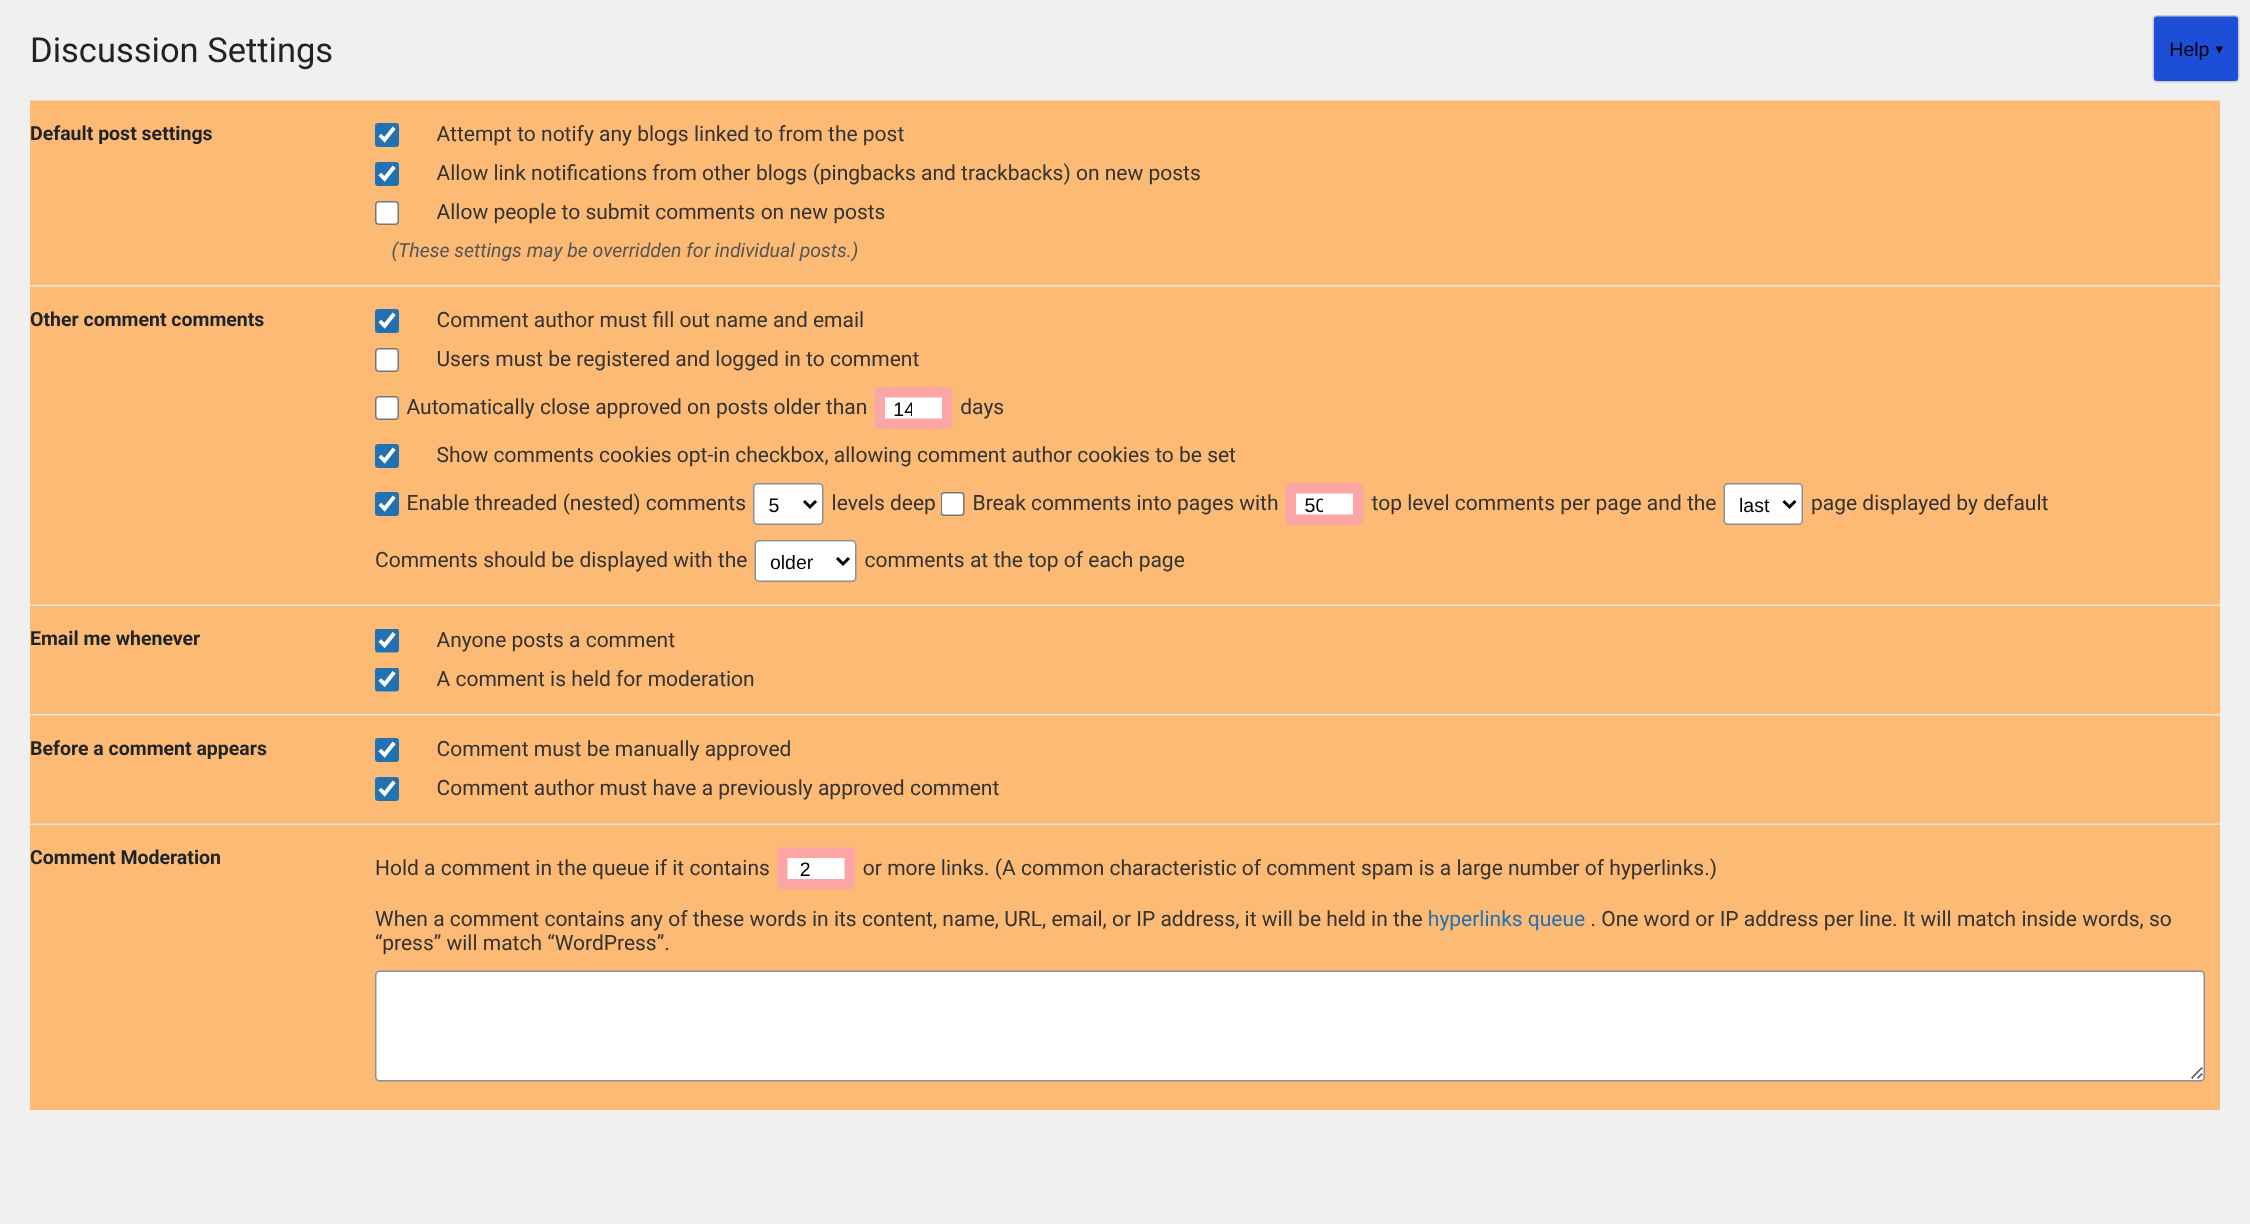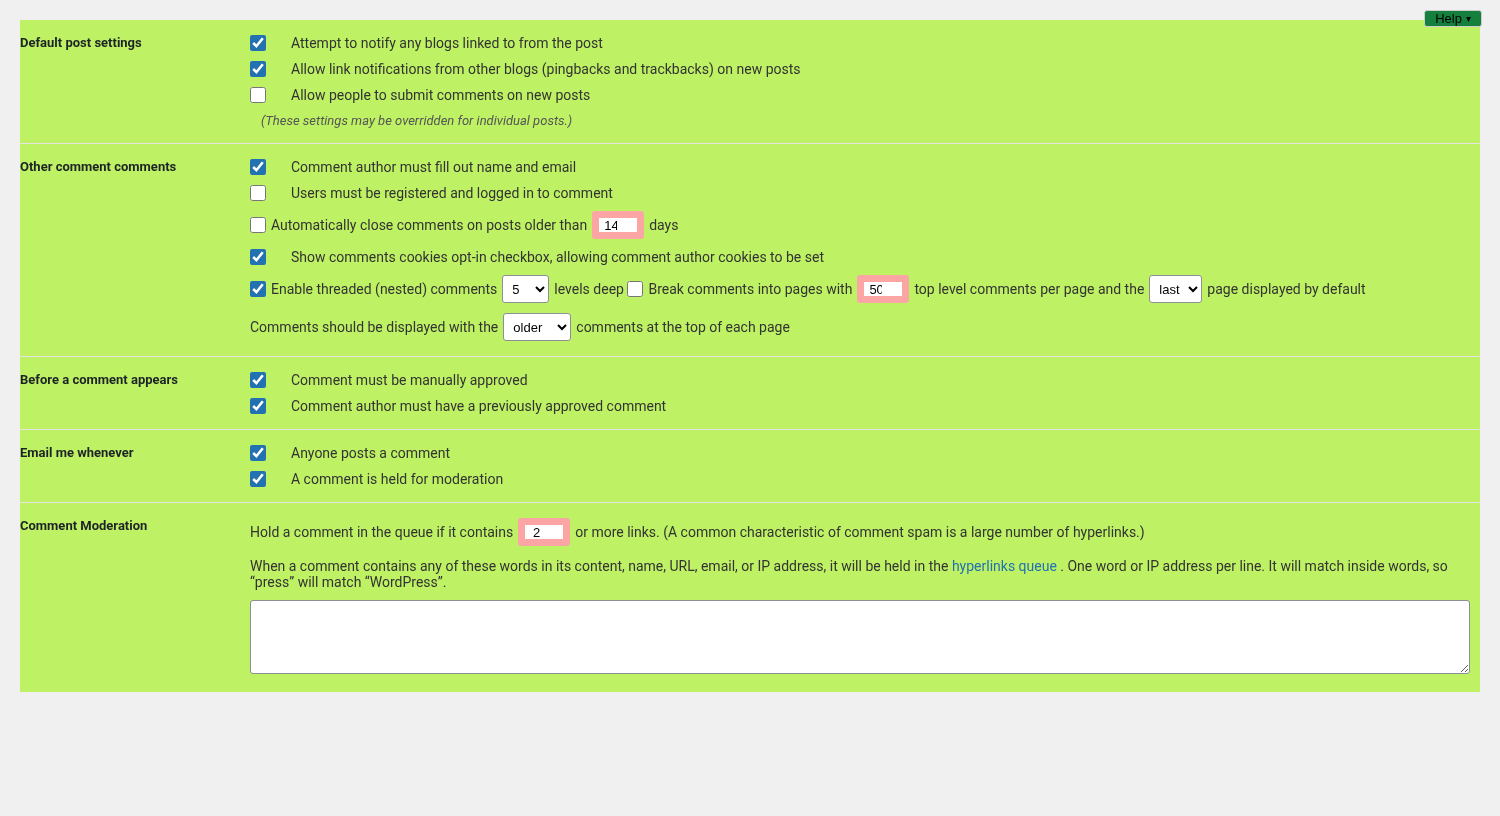--- a/index.html
+++ b/index.html
@@ -11,44 +11,44 @@
       min-height: 816px;
     }
     .page-wrap {
       background: #f0f0f1;
       padding: 20px 20px 20px 20px;
       position: relative;
     }
     .help-btn {
       position: absolute;
       top: 10px;
-      right: 18px;
-      background: #15803d;
+      right: 7px;
+      background: #1d4ed8;
       border: 1px solid #ccc;
       border-radius: 3px;
-      padding: 0 10px;
+      padding: 14px 10px;
       font-size: 13px;
       cursor: pointer;
       display: flex;
       align-items: center;
       gap: 4px;
     }
     .help-btn .chevron {
       font-size: 10px;
     }
     h1.page-title {
       font-size: 23px;
       font-weight: 400;
       color: #1d2327;
       margin-bottom: 20px;
     }
     .settings-table {
       width: 100%;
       border-collapse: collapse;
-      background: #bef264;
+      background: #fdba74;
     }
     .settings-table tr {
       border-top: 1px solid #e5e5e5;
     }
     .settings-table tr:first-child {
       border-top: none;
     }
     .settings-table td {
       padding: 15px 10px;
       vertical-align: top;
@@ -130,20 +130,21 @@
   </style>
 </head>
 <body>
 
 <div class="page-wrap">
   <button class="help-btn">
     <span>Help</span>
     <span class="chevron">▾</span>
   </button>
 
+  <h1 class="page-title">Discussion Settings</h1>
 
   <table class="settings-table">
 
     <tbody>
         <tr>
       <td class="label-cell">Default post settings</td>
       <td class="content-cell">
         <div class="checkbox-row">
           <input type="checkbox" id="attempt_notify" checked="" style="">
           <label for="attempt_notify">Attempt to notify any blogs linked to from the post</label>
@@ -169,21 +170,21 @@
           <label for="author_fill_name">Comment author must fill out name and email</label>
         </div>
         
         <div class="checkbox-row">
           <input type="checkbox" id="registered_logged_in" style="">
           <label for="registered_logged_in">Users must be registered and logged in to comment</label>
         </div>
         
         <div class="checkbox-row inline-input">
           <input type="checkbox" id="auto_close" style="">
-          <label for="auto_close">Automatically close comments on posts older than</label>
+          <label for="auto_close">Automatically close approved on posts older than</label>
           <input type="number" value="14" style="width: 52px;">
           <span>days</span>
         </div>
         
         <div class="checkbox-row">
           <input type="checkbox" id="cookies_opt_in" checked="" style="">
           <label for="cookies_opt_in">Show comments cookies opt-in checkbox, allowing comment author cookies to be set</label>
         </div>
         
         <div class="checkbox-row inline-input">
@@ -210,43 +211,43 @@
           <span>Comments should be displayed with the</span>
           <select>
             <option selected="">older</option><option>newer</option>
           </select>
           <span>comments at the top of each page</span>
         </div>
       </td>
     </tr>
 
     <tr>
+      <td class="label-cell">Email me whenever</td>
+      <td class="content-cell">
+        <div class="checkbox-row">
+          <input type="checkbox" id="anyone_posts" checked="" style="">
+          <label for="anyone_posts">Anyone posts a comment</label>
+        </div>
+        <div class="checkbox-row">
+          <input type="checkbox" id="held_for_moderation" checked="" style="">
+          <label for="held_for_moderation">A comment is held for moderation</label>
+        </div>
+      </td>
+    </tr>
+
+    <tr>
       <td class="label-cell">Before a comment appears</td>
       <td class="content-cell">
         <div class="checkbox-row">
           <input type="checkbox" id="manually_approved" checked="" style="">
           <label for="manually_approved">Comment must be manually approved</label>
         </div>
         <div class="checkbox-row">
           <input type="checkbox" id="previously_approved" checked="" style="">
           <label for="previously_approved">Comment author must have a previously approved comment</label>
-        </div>
-      </td>
-    </tr>
-
-    <tr>
-      <td class="label-cell">Email me whenever</td>
-      <td class="content-cell">
-        <div class="checkbox-row">
-          <input type="checkbox" id="anyone_posts" checked="" style="">
-          <label for="anyone_posts">Anyone posts a comment</label>
-        </div>
-        <div class="checkbox-row">
-          <input type="checkbox" id="held_for_moderation" checked="" style="">
-          <label for="held_for_moderation">A comment is held for moderation</label>
         </div>
       </td>
     </tr>
 
     <tr>
       <td class="label-cell">Comment Moderation</td>
       <td class="content-cell">
         <div class="inline-input" style="display:flex;align-items:center;gap:5px;flex-wrap:wrap;margin-bottom:12px;">
           <span>Hold a comment in the queue if it contains</span>
           <input type="number" value="2" style="width: 52px;">

